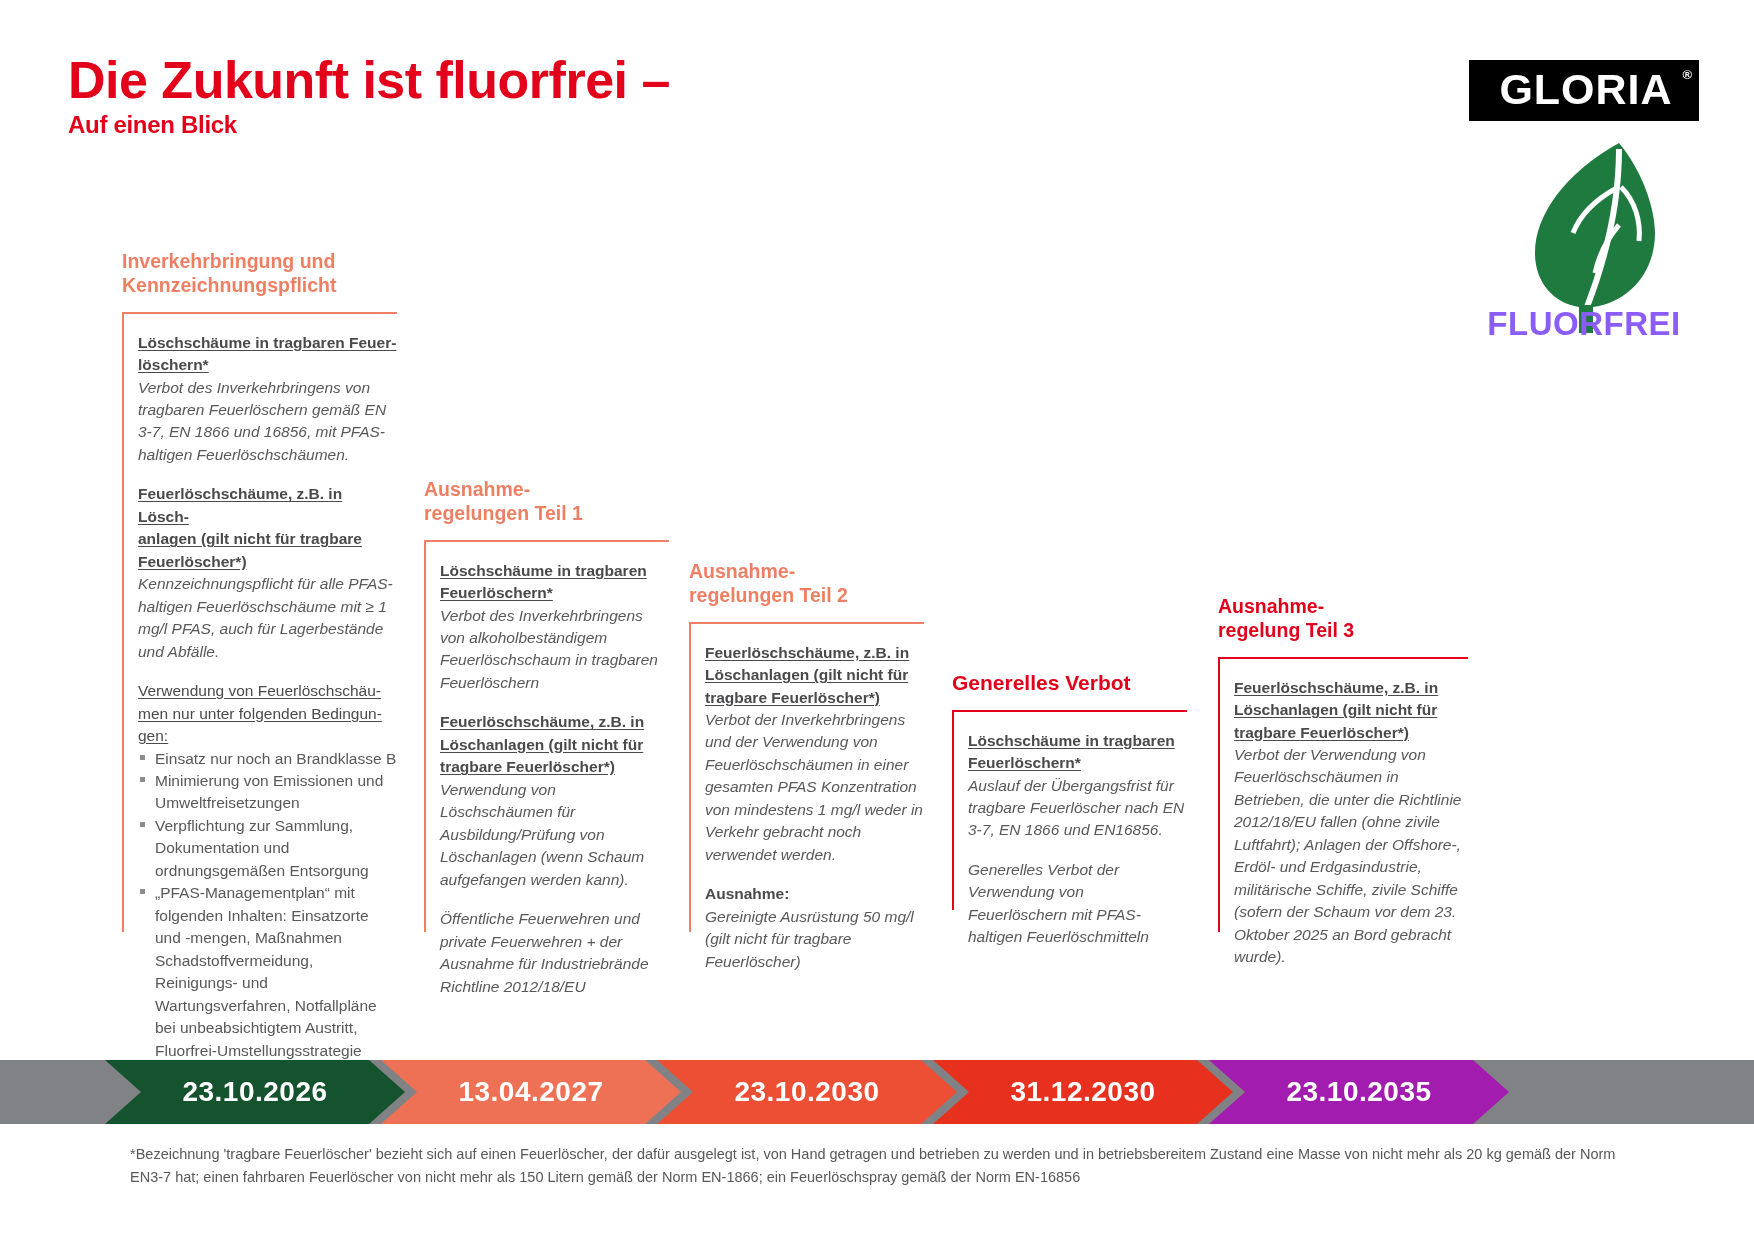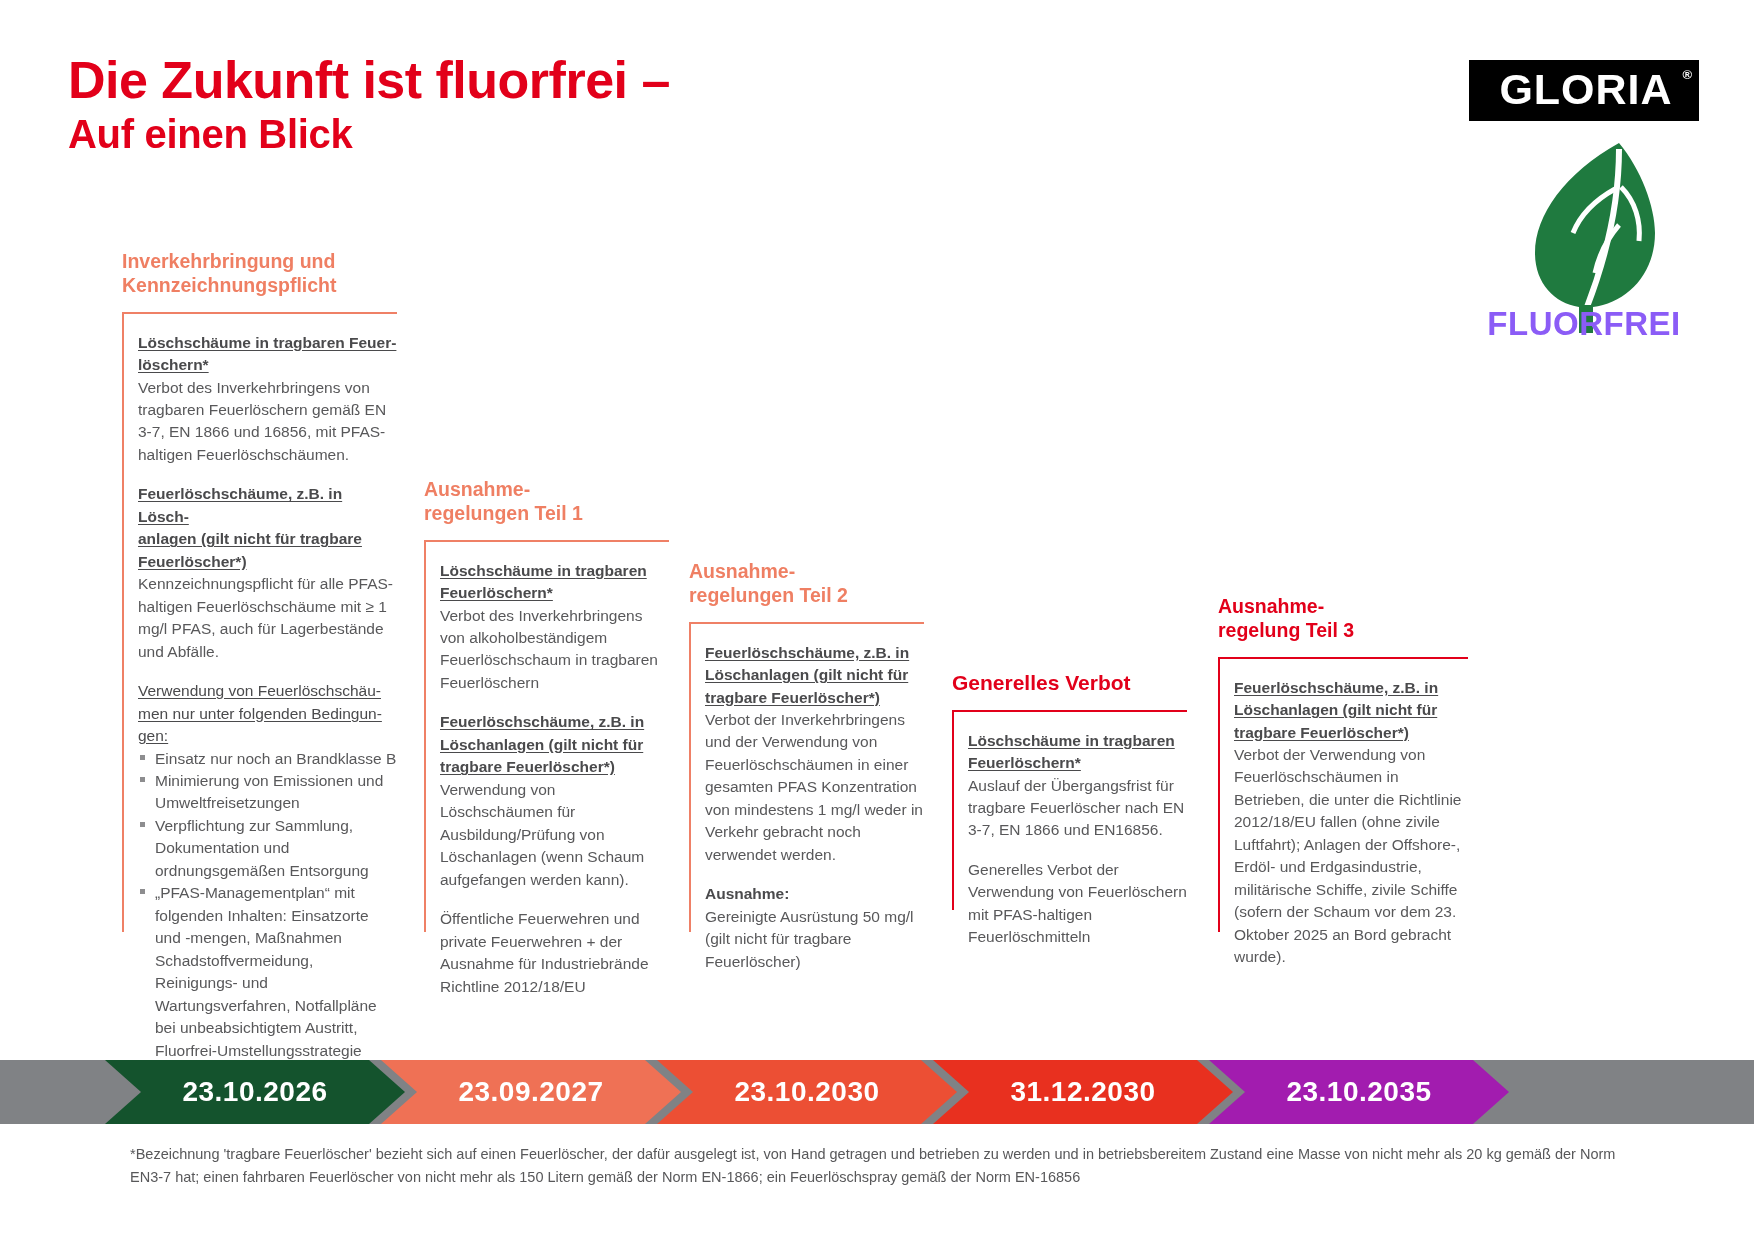--- a/index.html
+++ b/index.html
@@ -11,21 +11,21 @@
   }
   .page{position:absolute;inset:0;}
 
   
   .title-block{position:absolute;left:68px;top:52px;}
   .title-main{
     font-size:52px;font-weight:bold;color:#e2001a;
     letter-spacing:-0.5px;line-height:1.08;white-space:nowrap;
   }
   .title-sub{
-    font-size:40px;font-weight:bold;color:#e2001a;
+    font-size:24px;font-weight:bold;color:#e2001a;
     letter-spacing:-0.3px;line-height:1.1;margin-top:4px;white-space:nowrap;
   }
 
   
   .logo-block{position:absolute;right:55px;top:60px;width:230px;text-align:center;}
   .logo-bar{
     background:#000;color:#fff;display:block;position:relative;
     padding:8px 14px 10px 18px;box-sizing:border-box;
   }
   .logo-word{
@@ -53,21 +53,21 @@
     padding:18px 0 0 14px;box-sizing:border-box;
   }
   .blk{margin-bottom:17px;}
   .blk:last-child{margin-bottom:0;}
   .blk-title{
     font-weight:bold;color:#4a4a4c;text-decoration:underline;
     text-underline-offset:2px;line-height:1.45;
   }
   .blk-title.plain{font-weight:normal;}
   .blk-title.nounder{text-decoration:none;}
-  .blk-text{line-height:1.45;}
+  .blk-text{line-height:1.45;font-style:italic;}
   ul.bullets{list-style:none;margin:0;padding:0;}
   ul.bullets li{
     position:relative;padding-left:17px;line-height:1.45;
   }
   ul.bullets li::before{
     content:"";position:absolute;left:2px;top:7px;
     width:5px;height:5px;background:#8d8d8f;
   }
 
   
@@ -217,21 +217,21 @@
   <div class="timeline">
     <div class="tl-track"></div>
 
     <div class="seg" style="left:105px;width:300px;background:#14532d;
                 clip-path:polygon(0 0,calc(100% - 36px) 0,100% 50%,calc(100% - 36px) 100%,0 100%,36px 50%);">
       <span>23.10.2026</span>
     </div>
 
     <div class="seg" style="left:381px;width:300px;background:#ef7155;
                 clip-path:polygon(0 0,calc(100% - 36px) 0,100% 50%,calc(100% - 36px) 100%,0 100%,36px 50%);">
-      <span>23.09.2027</span>
+      <span>13.04.2027</span>
     </div>
 
     <div class="seg" style="left:657px;width:300px;background:#ec4f34;
                 clip-path:polygon(0 0,calc(100% - 36px) 0,100% 50%,calc(100% - 36px) 100%,0 100%,36px 50%);">
       <span>23.10.2030</span>
     </div>
 
     <div class="seg" style="left:933px;width:300px;background:#e8301f;
                 clip-path:polygon(0 0,calc(100% - 36px) 0,100% 50%,calc(100% - 36px) 100%,0 100%,36px 50%);">
       <span>31.12.2030</span>

